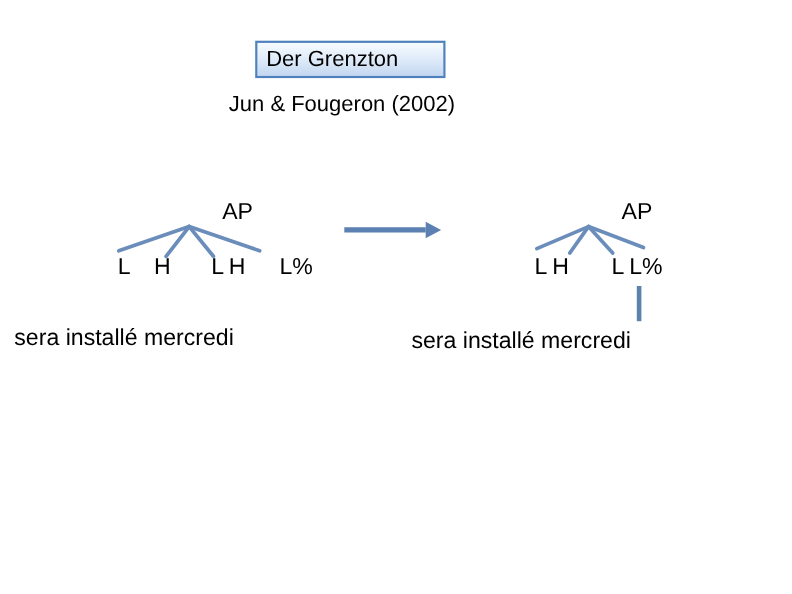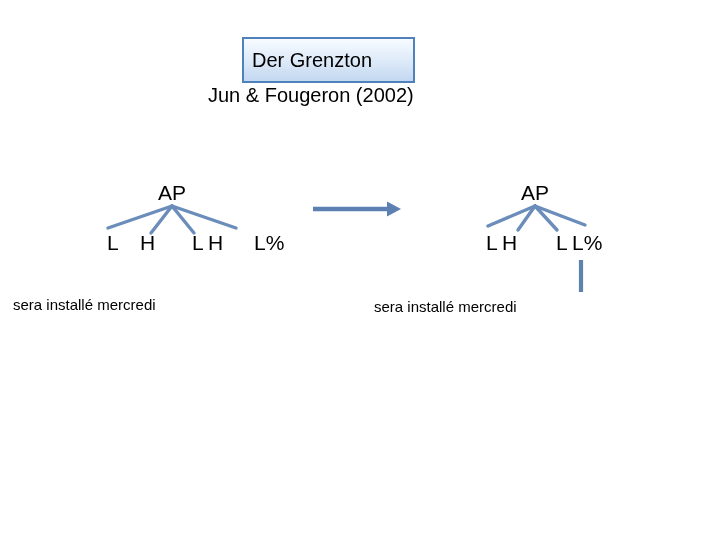--- a/index.html
+++ b/index.html
@@ -13,41 +13,41 @@
     height: 540px;
     background: #ffffff;
     overflow: hidden;
     font-family: "Liberation Sans", sans-serif;
     color: #000000;
   }
   .abs { position: absolute; white-space: nowrap; }
 
   .title-box {
     position: absolute;
-    left: 242px;
+    left: 232px;
     top: 37px;
     width: 173px;
-    height: 46px;
+    height: 34px;
     box-sizing: border-box;
     border: 2px solid #4f81bd;
     background: linear-gradient(to bottom, #f7fbff 0%, #dcE9f8 55%, #c3d7f0 100%);
     display: flex;
     align-items: center;
     padding-left: 8px;
     font-size: 20px;
     color: #000000;
     text-align: right;
   }
 
   .subtitle  { left: 208px; top: 84px;  font-size: 20px; }
   .statement { left: 133px; top: 136px; font-size: 21px; }
 
-  .ap-label  { font-size: 21px; }
+  .ap-label  { font-size: 21px; margin-left: 44px; }
   .tone      { font-size: 21px; top: 231px; }
-  .sentence  { font-size: 15px; }
+  .sentence  { font-size: 21px; }
 
   svg.connectors {
     position: absolute;
     left: 0; top: 0;
     width: 720px;
     height: 540px;
     pointer-events: none;
   }
 </style>
 </head>

